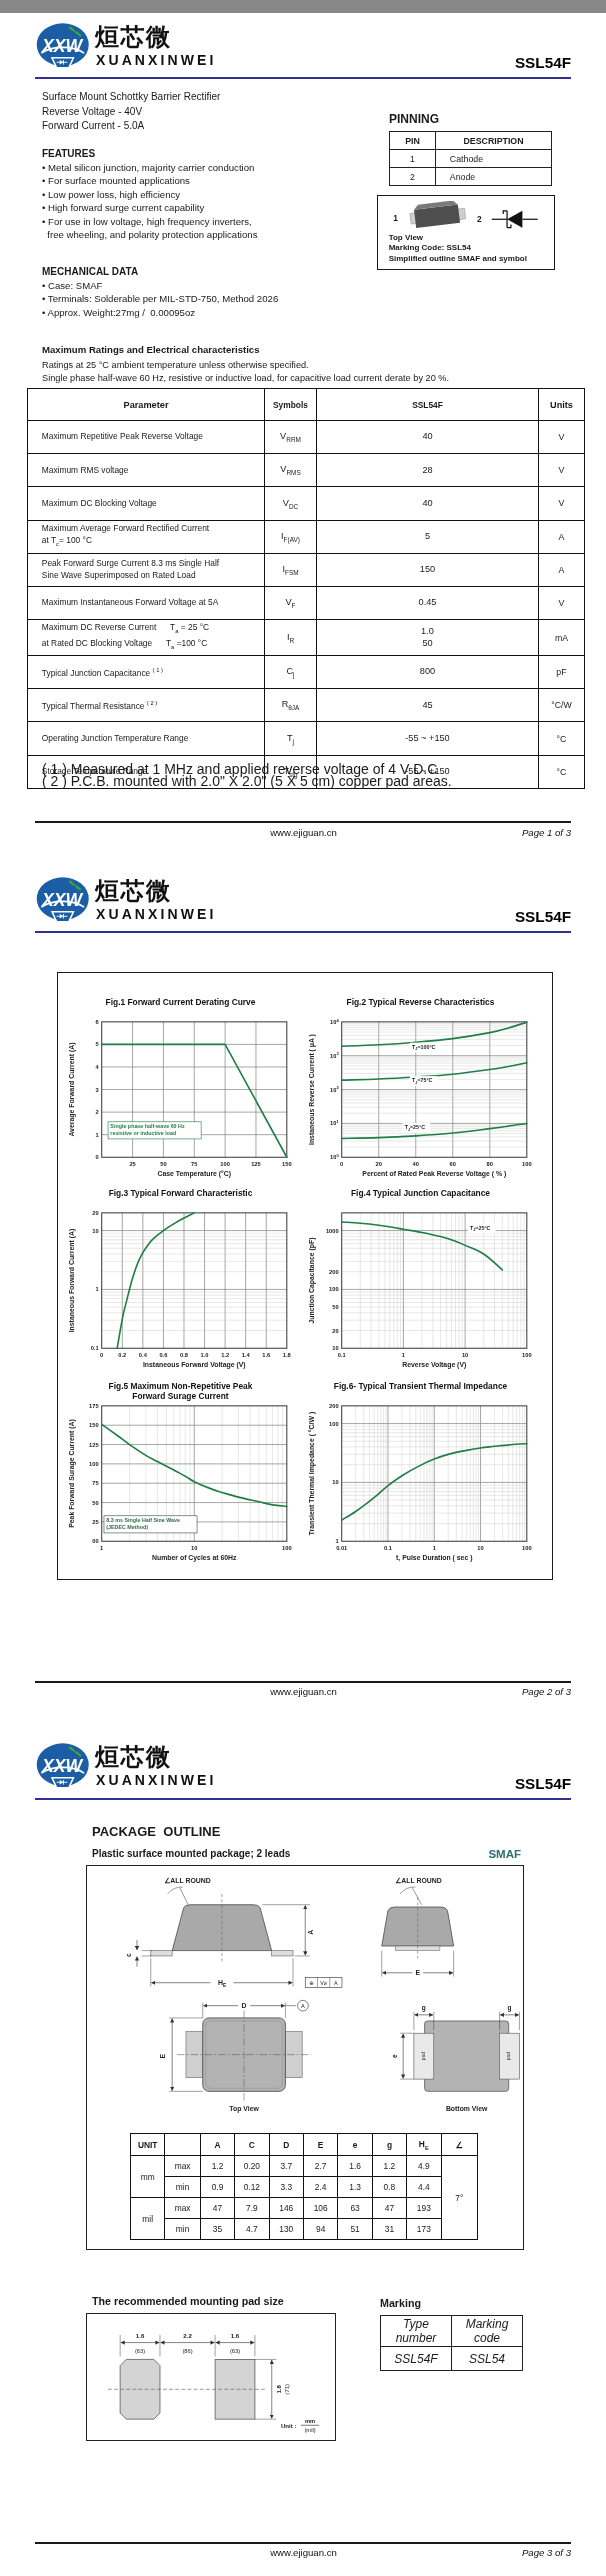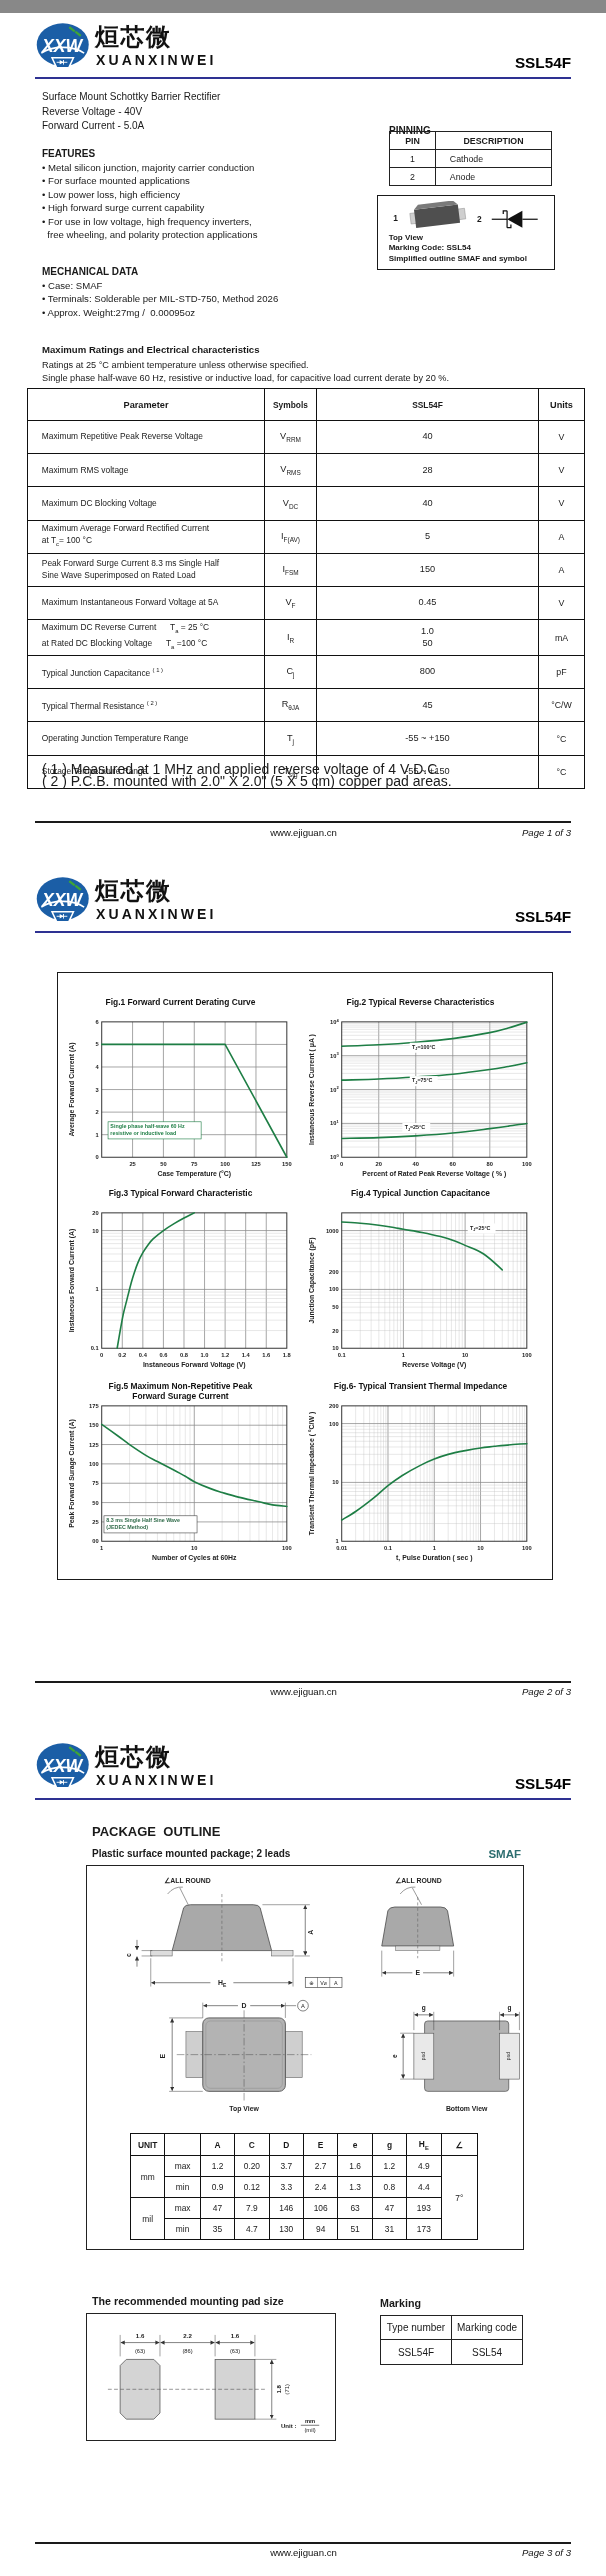--- a/index.html
+++ b/index.html
@@ -51,21 +51,21 @@
   
   .pkg-heading{font-size:13px;font-weight:bold;white-space:pre;}
   .pkg-sub{font-size:10px;font-weight:bold;}
   .pkg-badge{width:92px;text-align:right;font-size:11.5px;font-weight:bold;color:#2d6e70;}
   .big-outline-box{left:86px;top:1852px;width:436px;height:383px;border:1.1px solid #222;}
   .dims{border-collapse:collapse;table-layout:fixed;width:348px;}
   .dims th,.dims td{border:0.8px solid #111;font-size:8.4px;text-align:center;height:20px;padding:0;}
   .dims th{font-weight:bold;height:21.4px;}
   .pad-box{left:86px;top:2300px;width:248px;height:126px;border:1.1px solid #222;}
   .marking{border-collapse:collapse;table-layout:fixed;width:142px;}
-  .marking th,.marking td{border:1.1px solid #222;font-size:10px;text-align:center;height:21.4px;font-weight:normal;}
+  .marking th,.marking td{border:1.1px solid #222;font-size:12px;text-align:center;height:21.4px;font-weight:normal;font-style:italic;}
 </style>
 </head>
 <body>
 
 <div id="doc">
 
   <div class="brand abs" style="top:7.7px">
     <svg width="57" height="52" viewBox="0 0 74 68">
       <ellipse cx="36" cy="31" rx="34" ry="28" fill="#1b5ea6"></ellipse>
       <path d="M8,42 C22,32 50,32 64,42" stroke="#fff" stroke-width="2" fill="none"></path>
@@ -92,21 +92,21 @@
   <div class="sec-title abs" style="left:42px;top:135px">FEATURES</div>
   <div class="list abs" style="left:42px;top:148px">
     <div>• Metal silicon junction, majority carrier conduction</div>
     <div>• For surface mounted applications</div>
     <div>• Low power loss, high efficiency</div>
     <div>• High forward surge current capability</div>
     <div>• For use in low voltage, high frequency inverters,</div>
     <div>  free wheeling, and polarity protection applications</div>
   </div>
 
-  <div class="sec-title abs" style="left:389px;top:112px;font-size:10px">PINNING</div>
+  <div class="sec-title abs" style="left:389px;top:99px;font-size:12px">PINNING</div>
   <table class="pinning abs" style="left:389px;top:118px">
     <colgroup>
         <col style="width:46px">
         <col style="width:116px">
       </colgroup>
     <tbody>
         <tr>
           <th>PIN</th>
         <th>DESCRIPTION</th>
         </tr>

